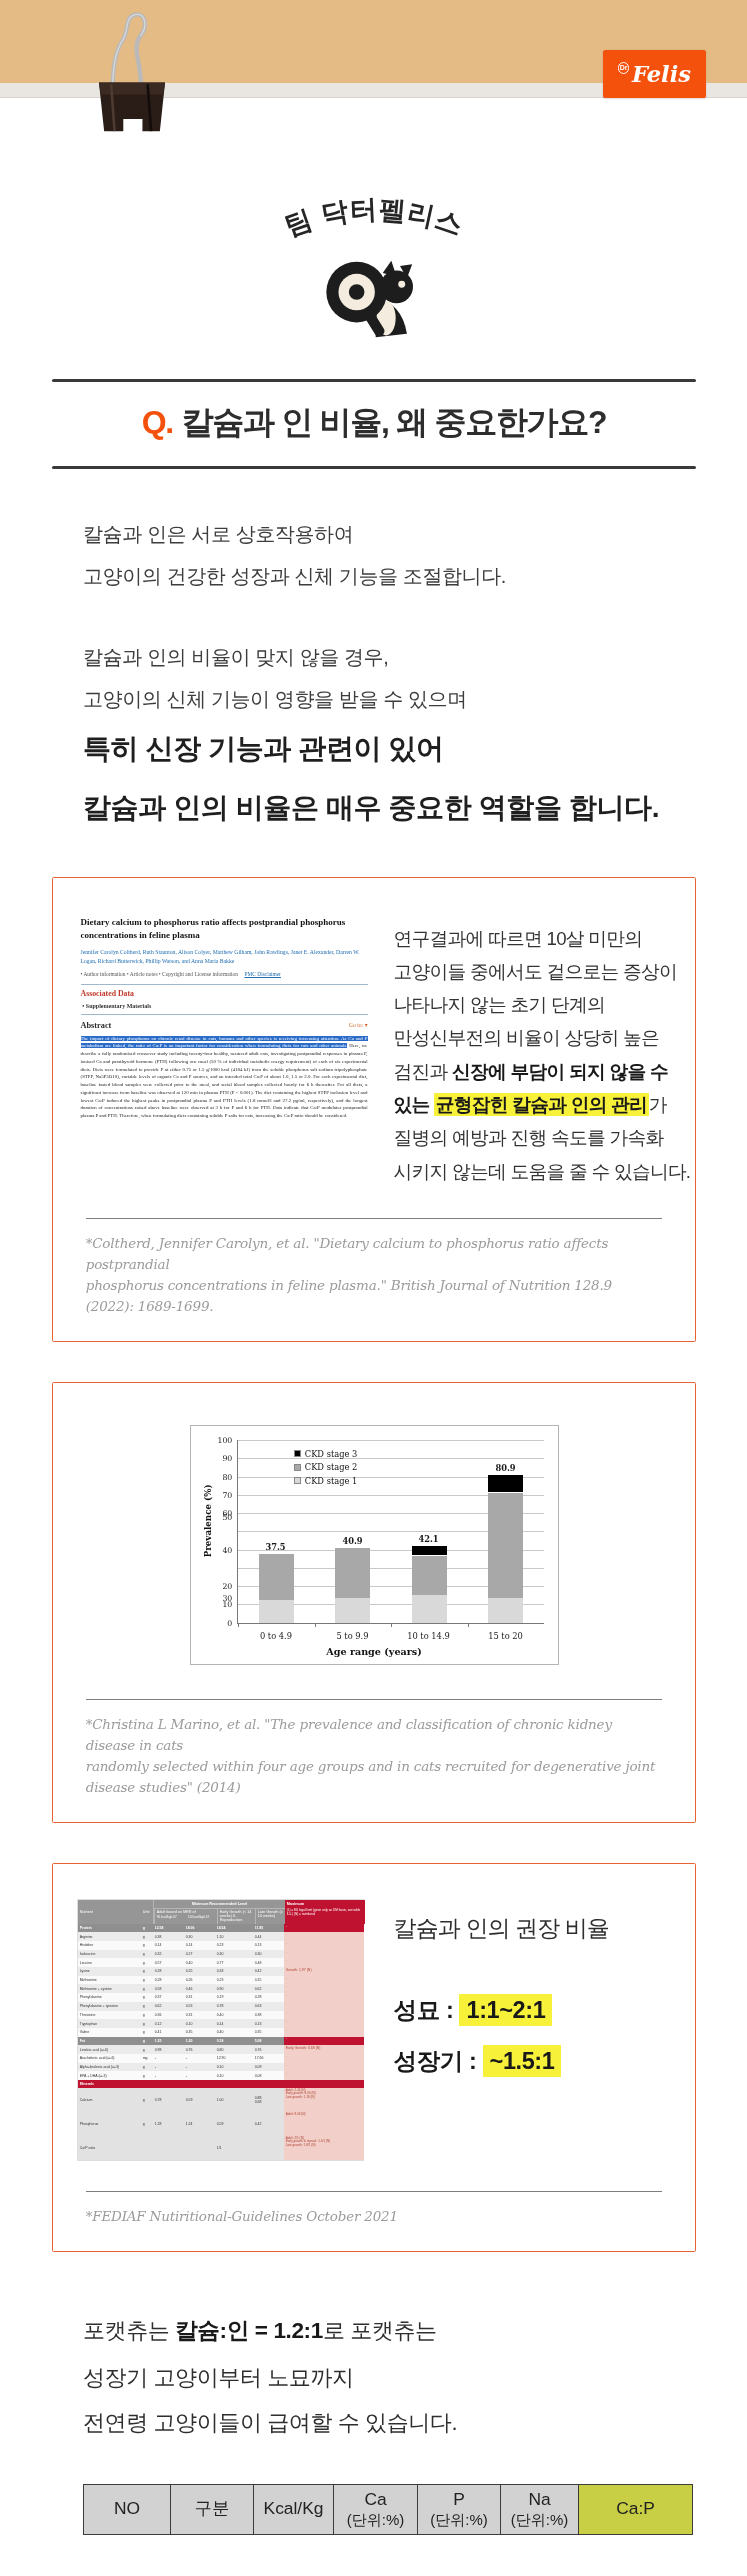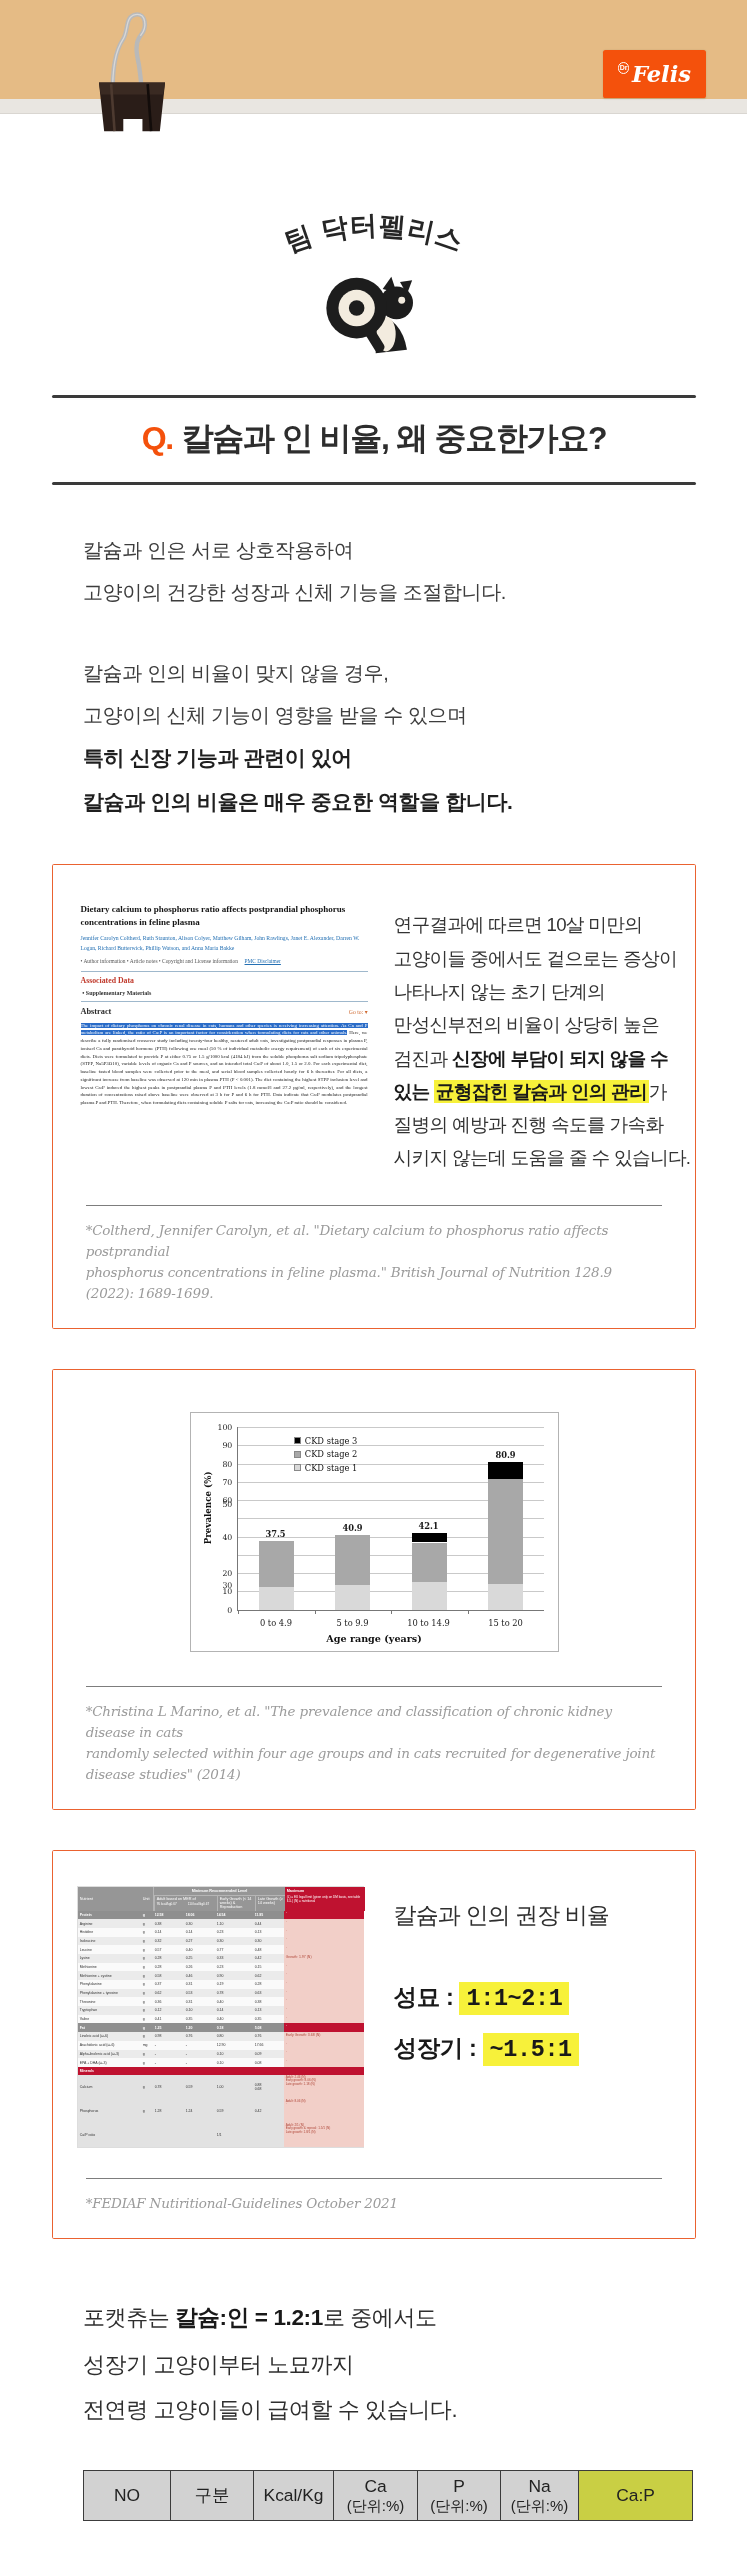--- a/index.html
+++ b/index.html
@@ -1,20 +1,20 @@
 <!DOCTYPE html>
 <html style="font-size:14px"><head>
 <meta charset="utf-8">
 <style>
   * { margin:0; padding:0; box-sizing:border-box; }
   body { background:#ffffff; font-family:"Liberation Sans","DejaVu Sans",sans-serif; }
   .page { position:relative; width:748px; min-height:2576px; margin:0 auto; background:#ffffff; overflow:hidden; }
 
   
-  .topband { position:relative; height:99px; background:#e5bb85; }
+  .topband { position:relative; height:83px; background:#e5bb85; }
   .graystrip { height:15px; background:#e9e6e1; border-bottom:0.9px solid #d9d6d1; }
   .clip { position:absolute; left:85px; top:3.5px; z-index:5; }
   .felis-badge { position:absolute; right:42px; top:50px; width:103px; height:48px; background:#f4510c;
     border-radius:2.6px; z-index:4; display:flex; align-items:center; justify-content:center; gap:2.6px;
     color:#ffffff; box-shadow:0 0.9px 1.7px rgba(0,0,0,.15); }
   .felis-badge .dr { font-size:7px; font-weight:700; border:0.9px solid #fff; border-radius:50%;
     width:11.3px; height:11.3px; display:flex; align-items:center; justify-content:center; margin-top:-12px; }
   .felis-badge .felis { font-family:"DejaVu Serif",serif; font-style:italic; font-weight:700; font-size:22.6px; letter-spacing:0; }
 
   
@@ -25,21 +25,21 @@
   
   .q-section { margin:37px 52px 0 52px; }
   .q-line { height:3px; background:#3a3a3a; border-radius:1.7px; }
   .q-title { text-align:center; font-size:32px; font-weight:800; color:#2d2d2d; letter-spacing:-1.3px; padding:19px 0 21px 0; }
   .q-title .q { color:#f4510c; margin-right:8.7px; }
 
   
   .intro { margin:45px 0 0 83px; }
   .intro p { margin-bottom:40px; }
   .intro .ln { display:block; font-size:20px; line-height:2.08; color:#3d3d3d; letter-spacing:-0.4px; }
-  .intro .ln.b { font-weight:800; color:#1f1f1f; font-size:21px; }
+  .intro .ln.b { font-weight:800; color:#1f1f1f; font-size:28px; }
 
   
   .card { margin:40px 52px 0 52px; border:1.7px solid #ea6230; border-radius:1.7px; background:#fff; padding:35px 24px 24px 24px; }
   .divider { height:1.7px; background:#7d7d7d; margin:30px 8.7px 14px 8.7px; }
   .citation { margin:0 8.7px; font-family:"DejaVu Serif","Liberation Serif",serif; font-style:italic;
     color:#9b9b9b; font-size:13.5px; line-height:1.55; letter-spacing:-0.2px; }
 
   
   .card1-grid { display:grid; grid-template-columns:294px 1fr; gap:22.6px; }
 
@@ -108,21 +108,21 @@
   .fh-kcals { display:grid; grid-template-columns:31px 31px; margin-top:1.7px; font-size:3.1px; }
   .fh-max { background:#bf1230; padding:1.7px; }
   .fh-max .t { font-weight:700; margin-bottom:1.7px; }
   .fh-max .n { font-size:3.1px; line-height:1.3; }
 
   
   .ratio-block { padding-top:14px; }
   .ratio-title { font-size:23px; color:#2e2e2e; letter-spacing:-0.9px; font-weight:500; }
   .ratio-lines { margin-top:50px; }
   .ratio-line { font-size:23.5px; font-weight:800; color:#191919; letter-spacing:-0.4px; margin-bottom:19px; }
-  .ratio-line .hl { background:#f7f13a; padding:2.6px 7px;font-family:Liberation Mono, monospace; }
+  .ratio-line .hl { background:#f7f13a; padding:2.6px 7px; }
 
   
   .outro { margin:56px 0 0 83px; }
   .outro .k-line { font-size:22px; line-height:2.06; color:#2e2e2e; letter-spacing:-0.4px; }
   .outro .k-line .b { font-size:22.6px; }
 
   
   .product-wrap { margin:38px 57px 0 83px; }
   table.product { border-collapse:collapse; width:609px; table-layout:fixed; }
   table.product th, table.product td { border:1.7px solid #3c3c3c; text-align:center; font-weight:400; color:#222; }
@@ -550,21 +550,21 @@
           </div>
       </div>
     </div>
     <div class="divider"></div>
     <div class="citation" id="cite3">
         <div class="cite-line">*FEDIAF Nutiritional-Guidelines October 2021</div>
       </div>
   </section>
 
   <section class="outro" id="outro">
-      <div class="k-line"><span>포캣츄는 </span><span class="b">칼슘:인 = 1.2:1</span><span>로 중에서도</span></div>
+      <div class="k-line"><span>포캣츄는 </span><span class="b">칼슘:인 = 1.2:1</span><span>로 포캣츄는</span></div>
       <div class="k-line"><span>성장기 고양이부터 노묘까지</span></div>
       <div class="k-line"><span>전연령 고양이들이 급여할 수 있습니다.</span></div>
     </section>
 
   <div class="product-wrap">
     <table class="product" id="product">
         <colgroup>
           <col class="c-no">
           <col class="c-name">
           <col class="c-kcal">

